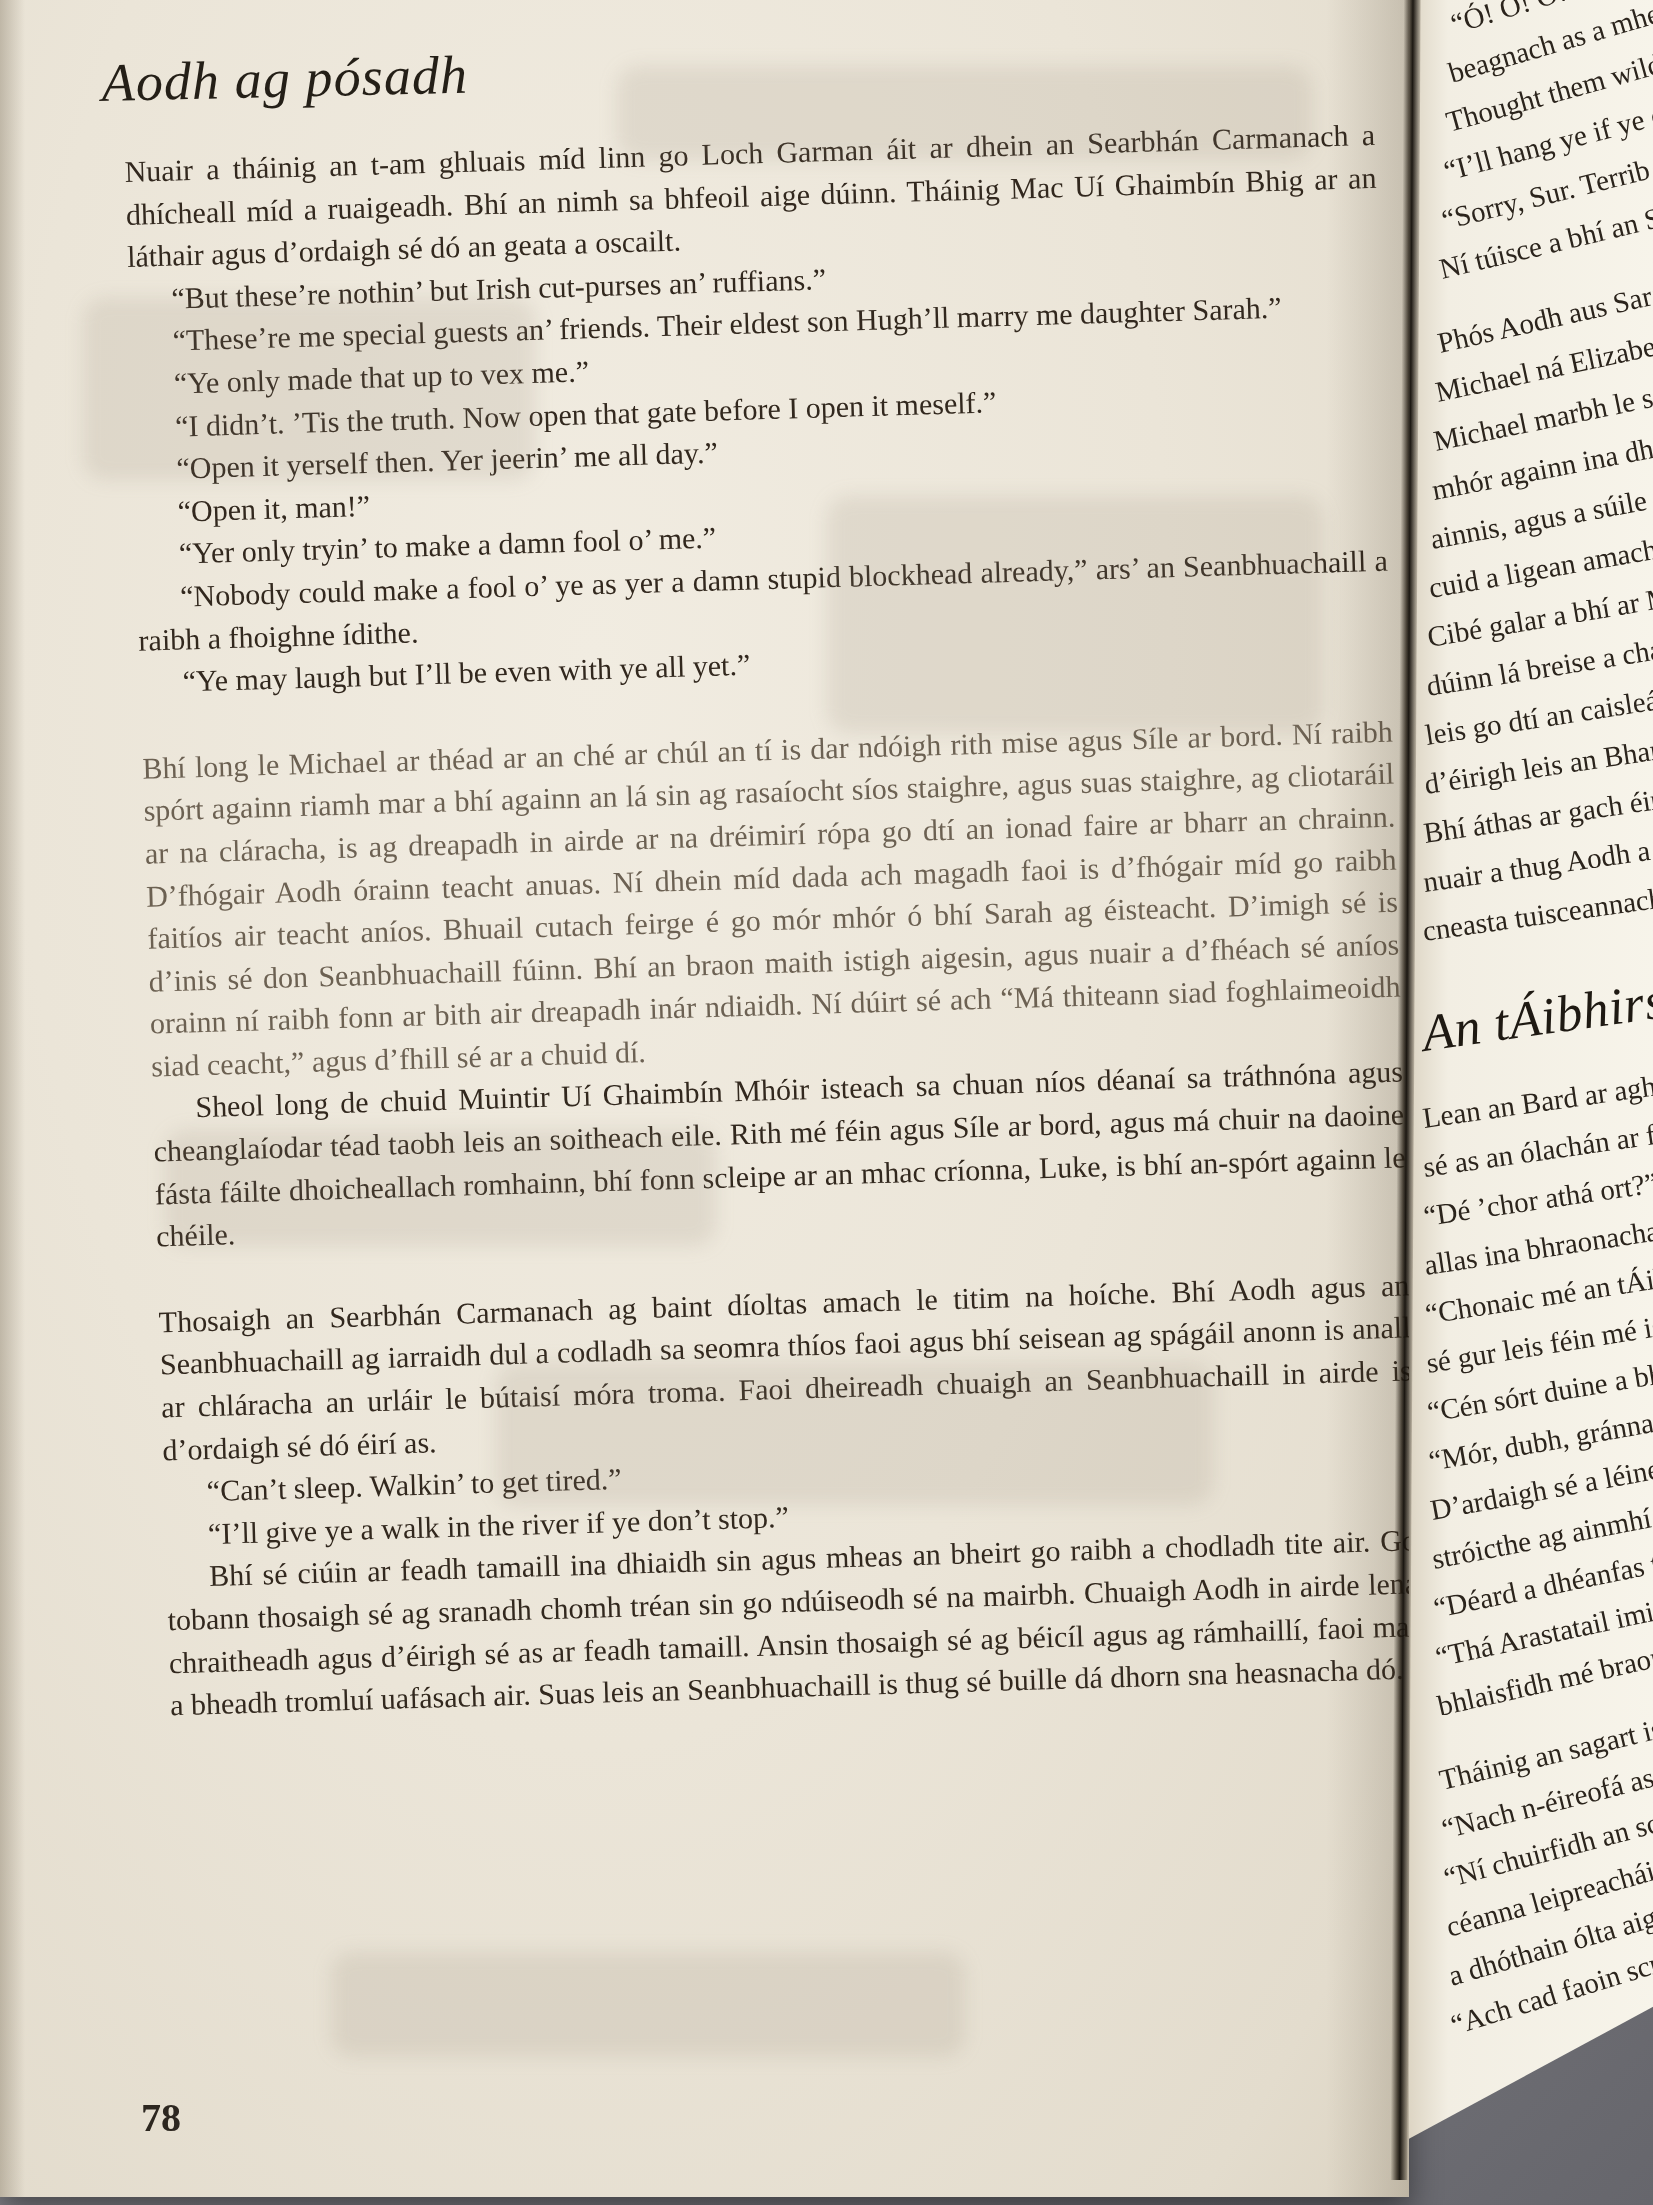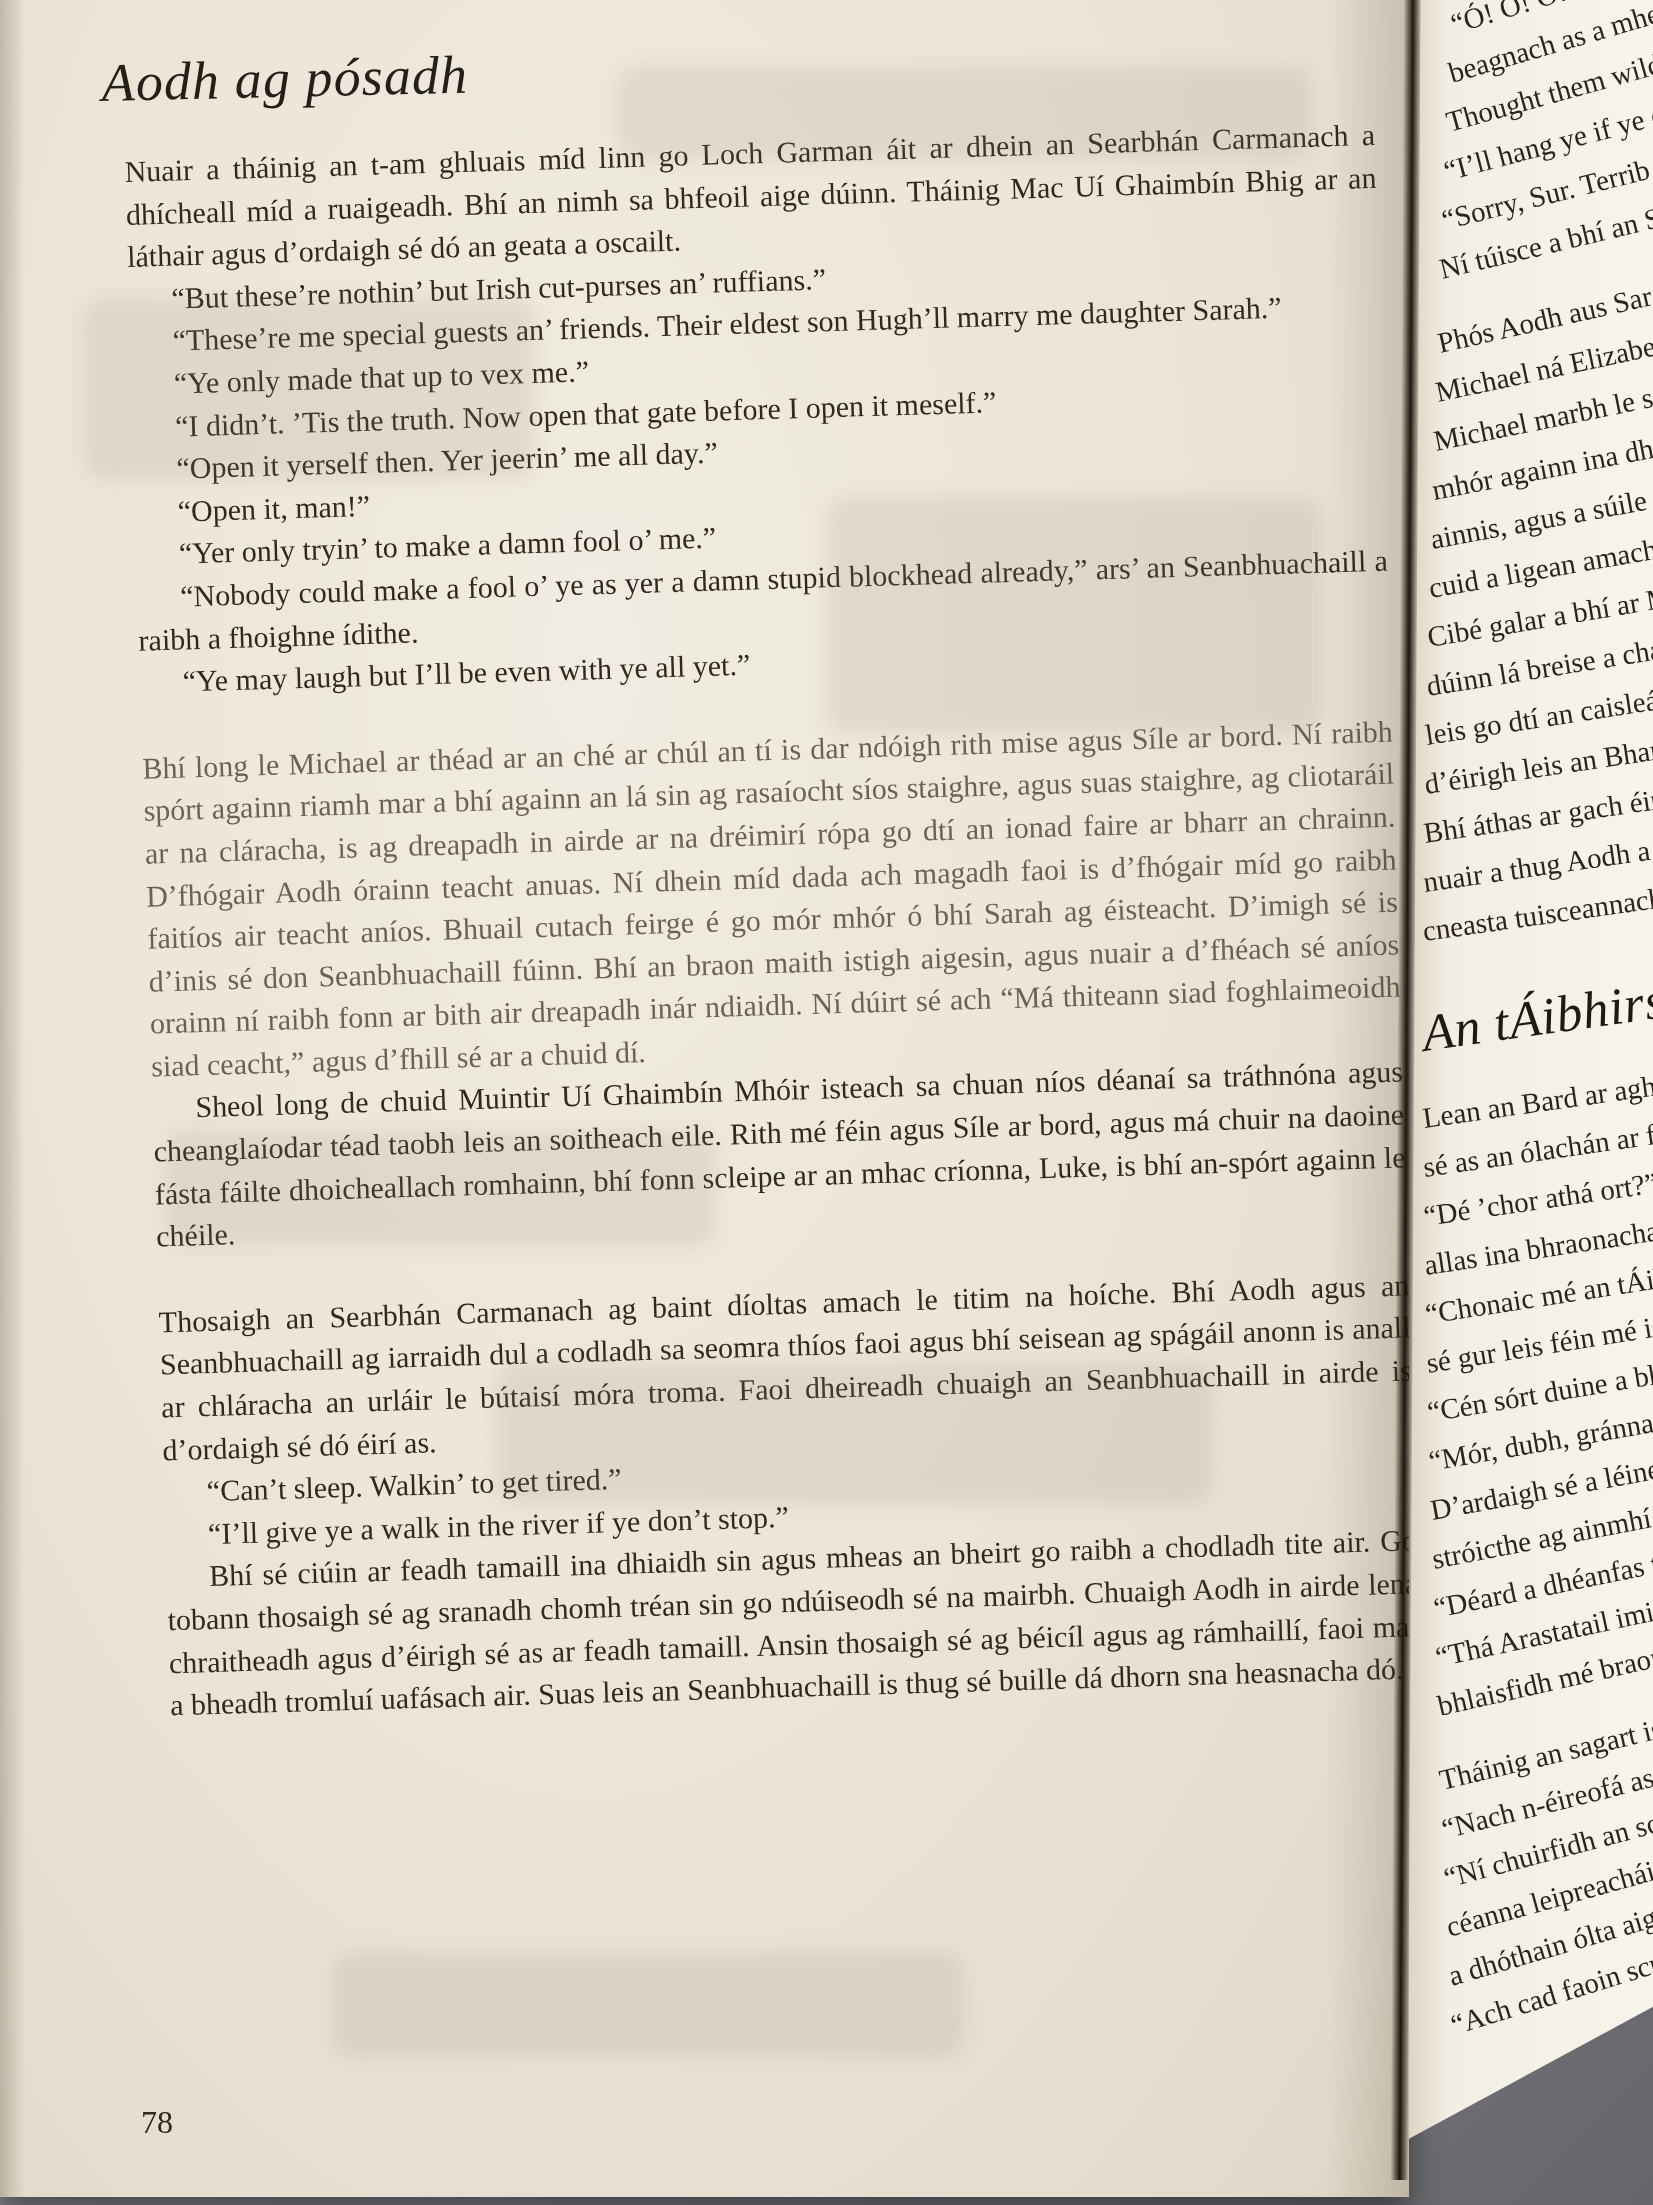--- a/index.html
+++ b/index.html
@@ -48,21 +48,21 @@
     text-align: justify;
     transform: rotate(-1.7deg); transform-origin: 0 0;
   }
   .para { margin: 0; }
   .para.indent { text-indent: 43px; }
   .para.gap { margin-top: 43px; }
   .para.faded { color: #564a3b; opacity: 0.85; }
 
   .page-num {
     position: absolute; left: 141px; bottom: 56px;
-    font-size: 32px; color: #2d2720;
+    font-size: 40px; color: #2d2720; font-weight: bold;
   }
 
   
   .spine {
     position: absolute; left: 1397px; top: 0;
     width: 16.5px; height: 2180px;
     background: linear-gradient(to right,
       rgba(45,36,24,0) 0%, rgba(35,28,18,0.75) 38%,
       rgba(18,14,9,0.95) 55%, rgba(70,58,40,0.25) 100%);
     transform: rotate(0.35deg);

